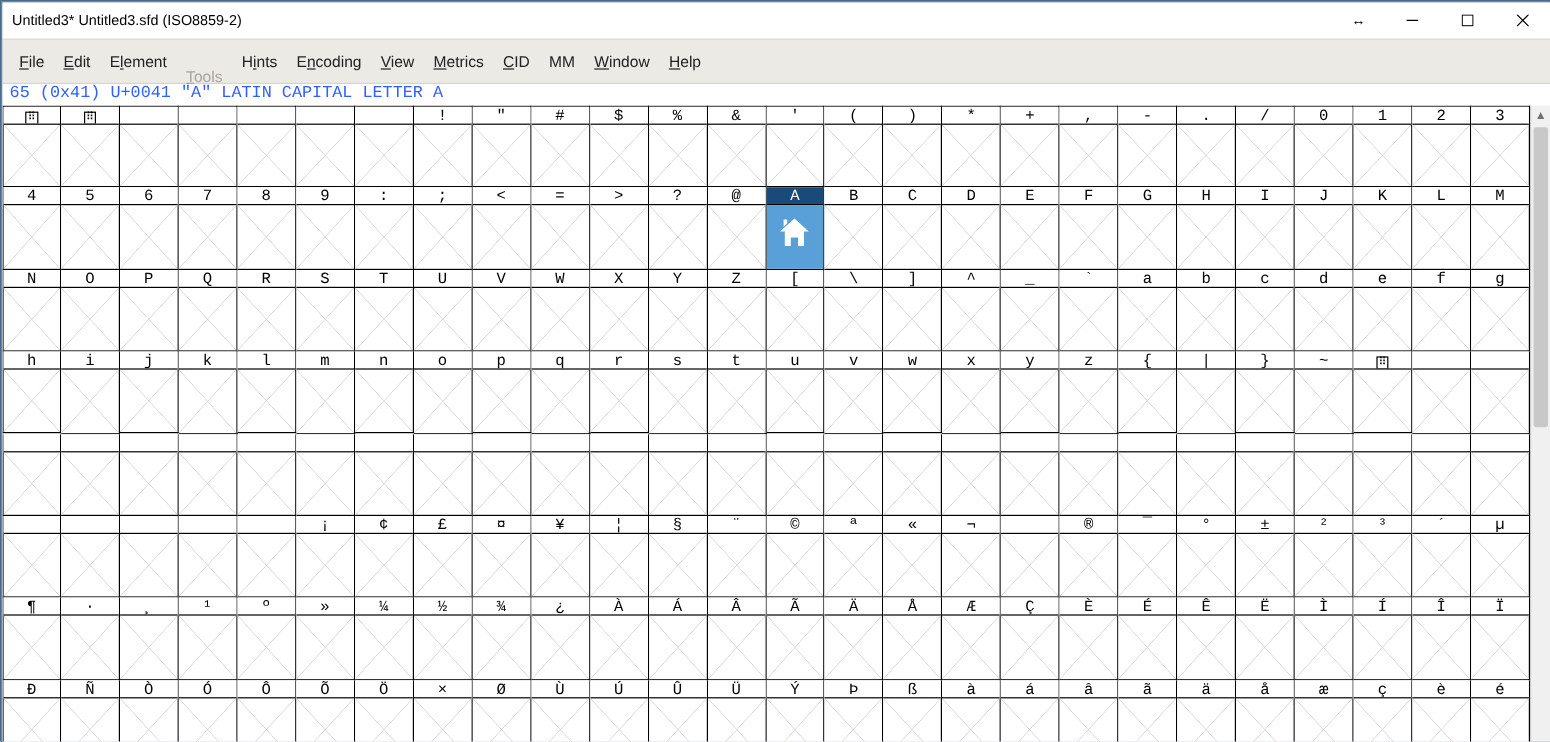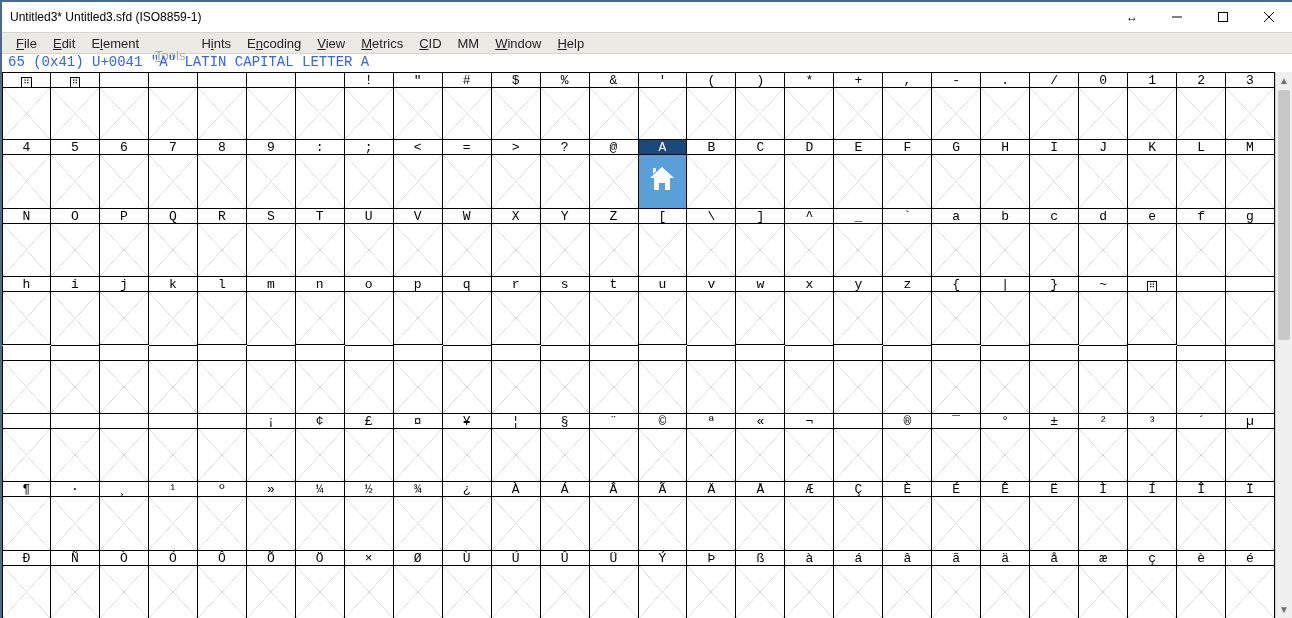--- a/index.html
+++ b/index.html
@@ -40,21 +40,21 @@
   justify-content: center;
   color: #000;
   font-family: "Segoe UI Symbol", sans-serif;
 }
 .win-controls .expand-icon {
   margin-right: 8px;
   width: 28px;
   justify-content: center;
 }
 .menubar {
-  height: 22px;
+  height: 38px;
   background: #eceae5;
   border-top: 1px solid #d8d5cf;
   border-bottom: 1px solid #d8d5cf;
   display: flex;
   align-items: center;
   padding: 0 6px;
   font-size: 13px;
 }
 .menubar .item {
   padding: 1px 8px;
@@ -182,21 +182,21 @@
   top:18px;
   height: 250px;
   background:#c8c8c8;
   border-radius:2px;
 }
 </style>
 </head>
 <body>
 
 <div class="titlebar">
-  <span class="title">Untitled3*  Untitled3.sfd (ISO8859-1)</span>
+  <span class="title">Untitled3*  Untitled3.sfd (ISO8859-2)</span>
   <div class="win-controls">
     <div class="btn expand-icon">↔</div>
     <div class="btn">
       <svg width="10" height="10" viewBox="0 0 10 10">
           <path d="M0 5 H10" stroke="#000" stroke-width="1"></path>
         </svg>
     </div>
     <div class="btn">
       <svg width="10" height="10" viewBox="0 0 10 10">
           <rect x="0.5" y="0.5" width="9" height="9" fill="none" stroke="#000" stroke-width="1"></rect>

